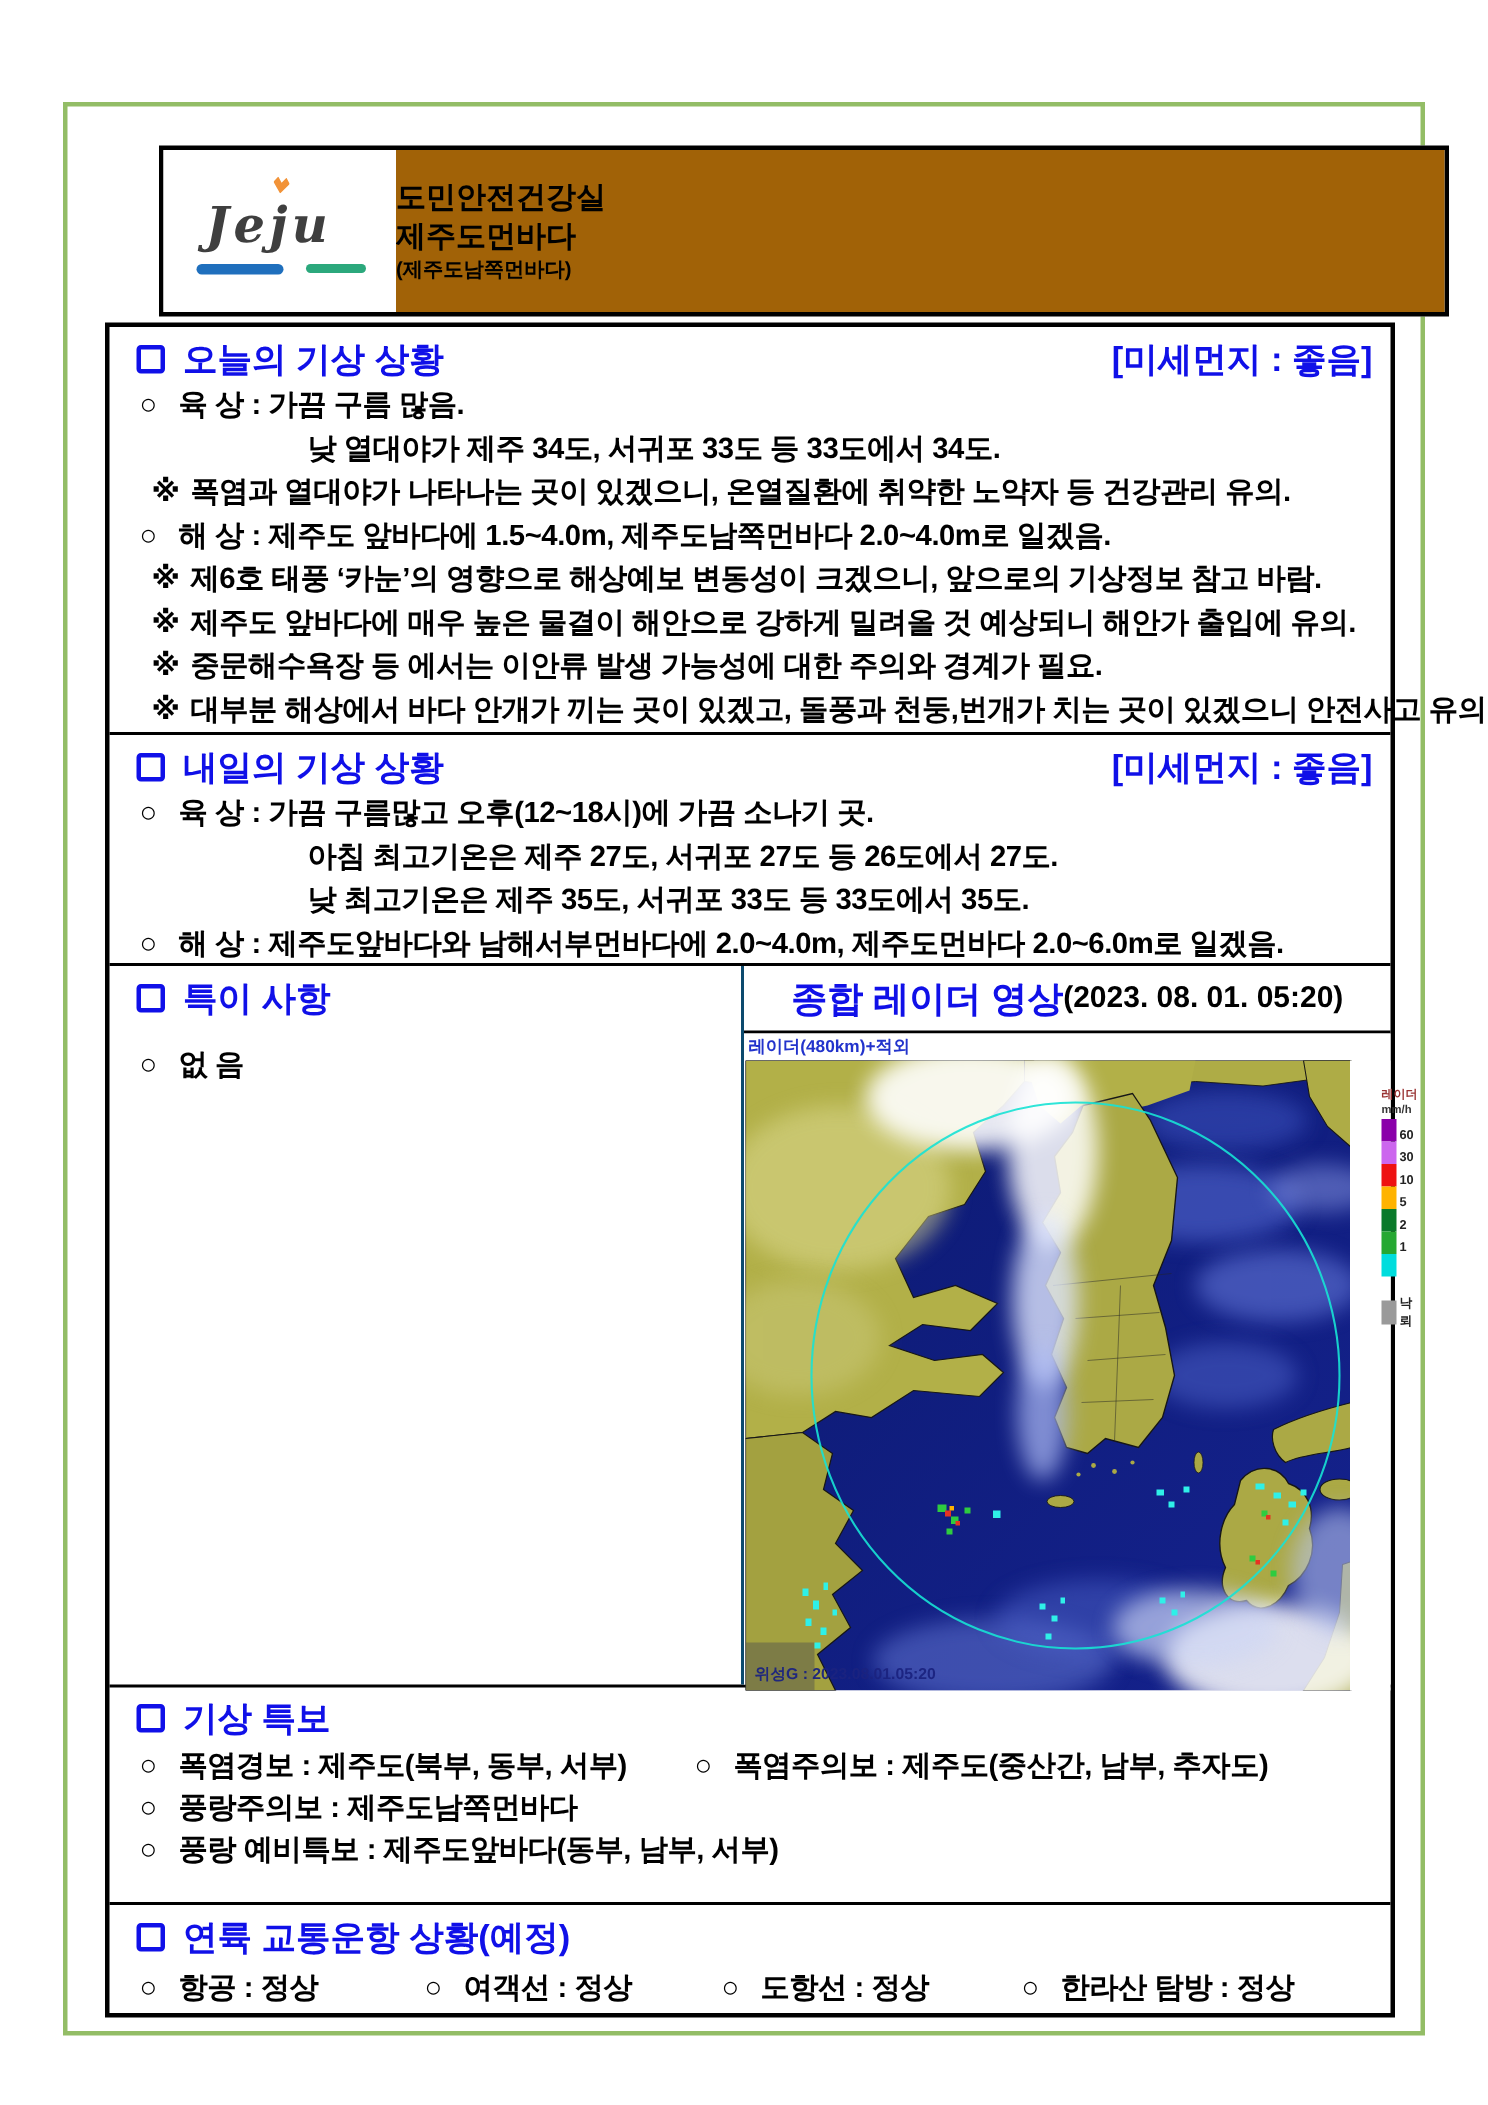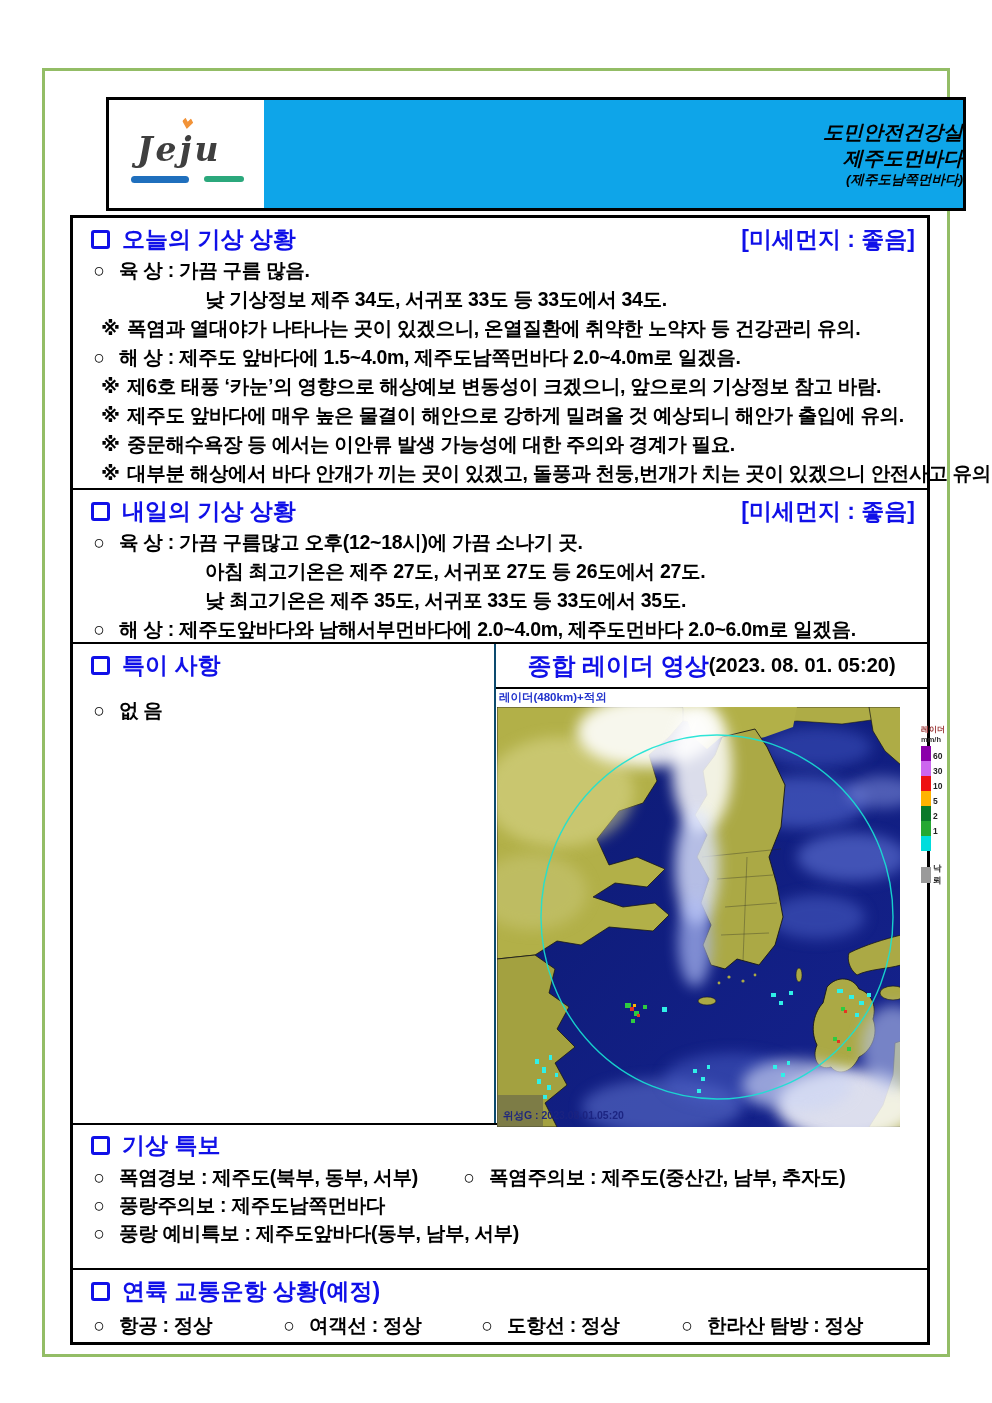--- a/index.html
+++ b/index.html
@@ -17,21 +17,21 @@
                 clip-path:polygon(50% 100%, 0 35%, 25% 0, 50% 35%, 75% 0, 100% 35%); transform:rotate(8deg); }
   .logo-bar-b { position:absolute; left:22px; top:76px; width:58px; height:7px; background:#1f6fbd; border-radius:4px; }
   .logo-bar-g { position:absolute; left:95px; top:76px; width:40px; height:6px; background:#2ba87c; border-radius:4px; }
   .hdr-mid { width:550px; background:#e9e9e9; border-left:3px solid #000; border-right:3px solid #000;
              display:flex; align-items:center; justify-content:center; }
   .title-box { width:518px; height:90px; background:#dbe8f8; border:3px solid #23278f; border-radius:16px;
                box-shadow:5px 5px 0 #352a99, inset 0 0 0 4px #b9cfec;
                display:flex; flex-direction:column; align-items:center; justify-content:center; }
   .report-title { font-size:41px; letter-spacing:12px; white-space:nowrap; line-height:1.05; }
   .report-sub { font-size:24px; white-space:nowrap; margin-top:1px; }
-  .hdr-dept { flex:1; background:#0ea5e9; display:flex; flex-direction:column; align-items:flex-end; justify-content:center; line-height:1.3;font-style:italic; }
+  .hdr-dept { flex:1; background:#a16207; display:flex; flex-direction:column; align-items:flex-start; justify-content:center; line-height:1.3; }
   .dept-big { font-size:20px; white-space:nowrap; }
   .dept-small { font-size:13.5px; white-space:nowrap; }
 
   
   .main { position:absolute; left:70px; top:215px; width:860px; height:1130px; border:3px solid #000;
           display:flex; flex-direction:column; background:#fff; }
   .sec { border-bottom:2px solid #000; padding:4px 6px 0 8px; }
   .sec:last-child { border-bottom:none; flex:1; }
   .sec-head { display:flex; align-items:center; height:34px; padding-left:10px; }
   .sq { width:19px; height:19px; border:3px solid #1010e8; border-radius:3px; margin-right:12px; flex:0 0 auto; }
@@ -101,21 +101,21 @@
       <div class="sec-head">
         <span class="sq"></span>
         <span class="h-title">오늘의 기상 상황</span>
         <span class="badge">[미세먼지 : 좋음]</span>
       </div>
       <div class="line ind-o">
           <span class="b">○</span>
           <span>육 상 : 가끔 구름 많음.</span>
         </div>
       <div class="line ind-c">
-          <span>낮 기상정보 제주 34도, 서귀포 33도 등 33도에서 34도.</span>
+          <span>낮 열대야가 제주 34도, 서귀포 33도 등 33도에서 34도.</span>
         </div>
       <div class="line ind-x">
           <span class="b">※</span>
           <span>폭염과 열대야가 나타나는 곳이 있겠으니, 온열질환에 취약한 노약자 등 건강관리 유의.</span>
         </div>
       <div class="line ind-o">
           <span class="b">○</span>
           <span>해 상 : 제주도 앞바다에 1.5~4.0m, 제주도남쪽먼바다 2.0~4.0m로 일겠음.</span>
         </div>
       <div class="line ind-x">

